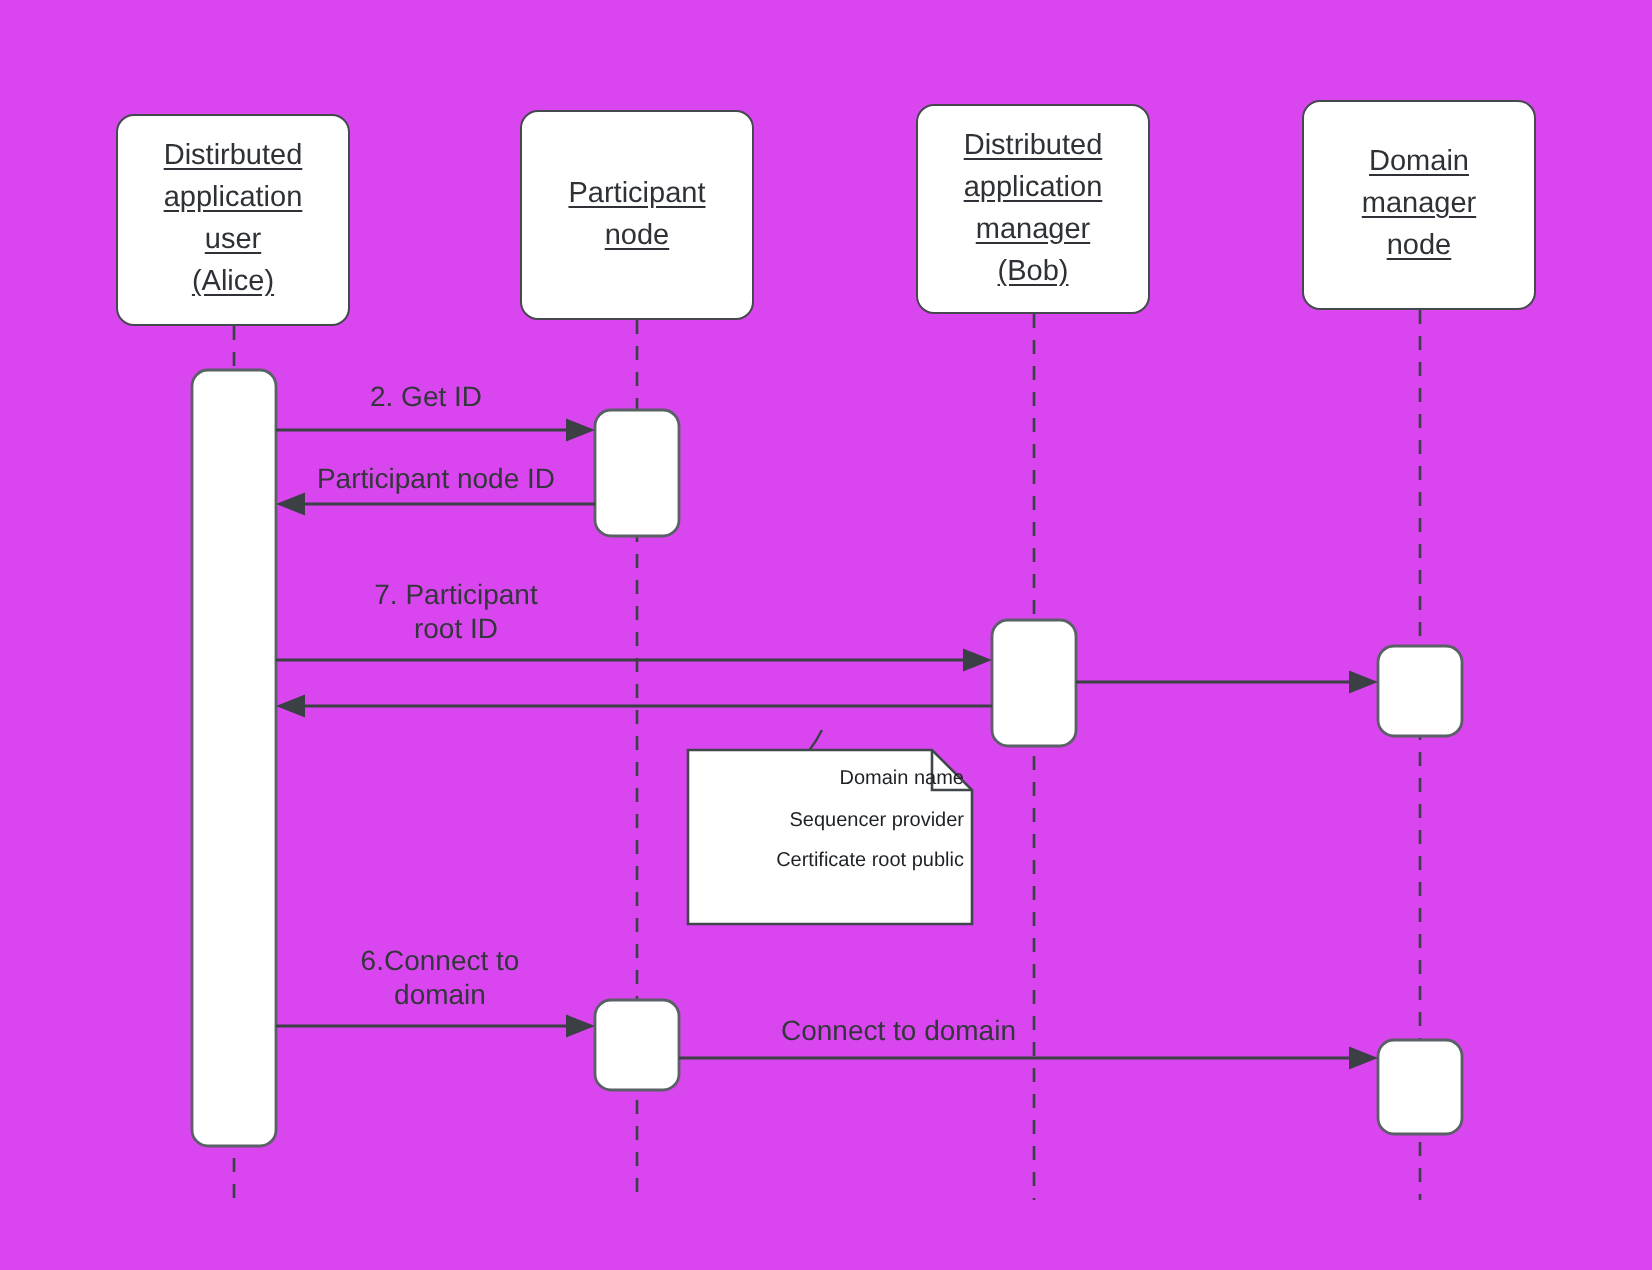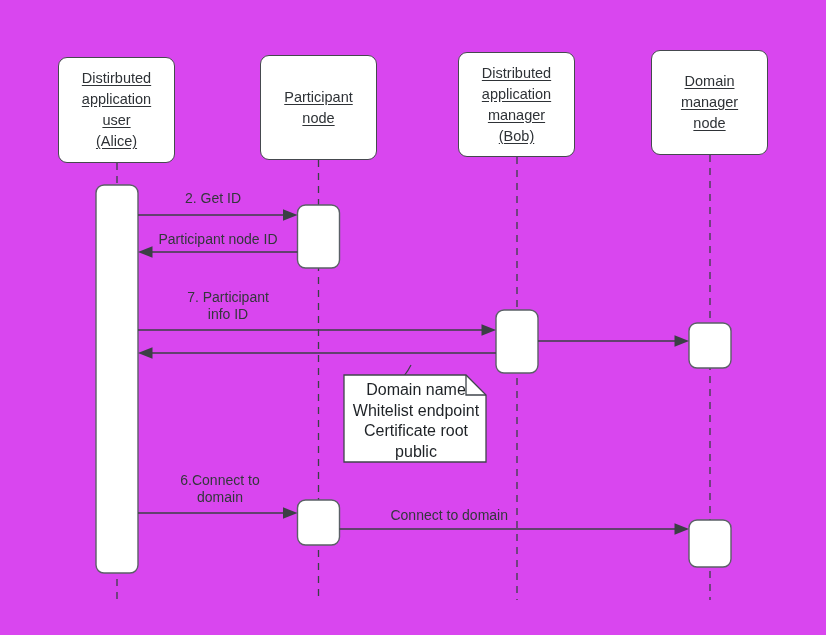--- a/index.html
+++ b/index.html
@@ -53,24 +53,24 @@
   .msg-2 { left: 137px; top: 231px; width: 162px; }
   .msg-3 { left: 178px; top: 289px; width: 100px; }
   .msg-4 { left: 577px; top: 294px; width: 92px;  }
   .msg-5 { left: 336px; top: 335px; width: 150px; }
   .msg-6 { left: 169px; top: 472px; width: 102px; }
   .msg-7 { left: 352px; top: 507px; width: 156px; text-align: right; }
   .note-text {
     position: absolute;
     left: 350px; top: 380px;
     width: 132px;
-    font-size: 16px;
+    font-size: 10px;
     line-height: 20.5px;
     color: #1e2226;
-    text-align: center;
+    text-align: right;
   }
   .note-text span { display: block; }
 </style>
 </head>
 <body>
 
 <div class="canvas">
 
   <svg class="layer" width="826" height="635" viewBox="0 0 826 635" xmlns="http://www.w3.org/2000/svg">
 
@@ -143,29 +143,29 @@
   </div>
 
   <div class="msg msg-1">
     <span>2. Get ID</span>
   </div>
   <div class="msg msg-2">
     <span>Participant node ID</span>
   </div>
   <div class="msg msg-3">
     <span>7. Participant</span>
-    <span>info ID</span>
+    <span>root ID</span>
   </div>
   <div class="msg msg-6">
     <span>6.Connect to</span>
     <span>domain</span>
   </div>
   <div class="msg msg-7">
     <span>Connect to domain</span>
   </div>
 
   <div class="note-text">
     <span>Domain name</span>
-    <span>Whitelist endpoint</span>
+    <span>Sequencer provider</span>
     <span>Certificate root public</span>
   </div>
 
 </div>
 
 </body></html>

